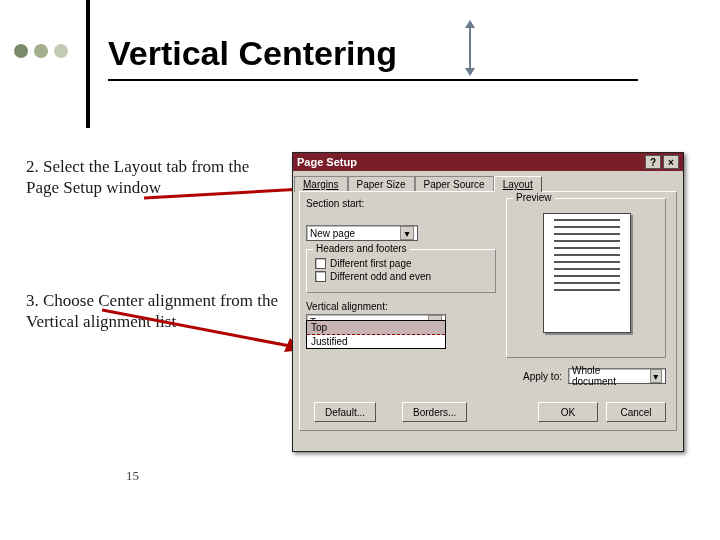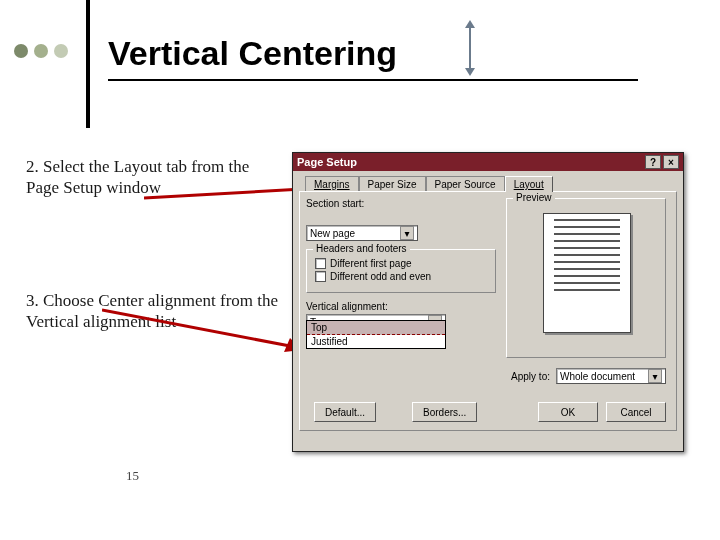--- a/index.html
+++ b/index.html
@@ -83,21 +83,21 @@
     padding: 0 4px;
     font-weight:bold;
     font-size:11px;
   }
   .titlebar .spacer{flex:1;}
   .tb-btn{
     width:16px;height:14px;background:#d4d0c8;border:1px solid #555;
     margin-left:2px;display:flex;align-items:center;justify-content:center;
     font-family:Arial;font-size:10px;color:#000;font-weight:bold;
   }
-  .tabs{ display:flex; padding: 4px 6px 0 12px; gap:0;}
+  .tabs{ display:flex; padding: 4px 6px 0 1px; gap:0;}
   .tab{
     padding:2px 8px; border:1px solid #888; border-bottom:none;
     background:#d4d0c8; font-size:10px; position:relative; top:1px;
   }
   .tab.active{ background:#d4d0c8; border-color:#fff #555 #d4d0c8 #fff; z-index:2;}
   .tabbody{
     margin:0 6px 6px 6px; height:240px;
     border:1px solid #888; border-top-color:#fff; border-left-color:#fff;
     background:#d4d0c8; position:relative;
     padding:6px;
@@ -134,38 +134,38 @@
   .dropdown-list div:first-child{background:#c7b3b3;}
   .dropdown-list div:last-child{border-bottom:none;}
   .btn{
     height:20px; padding:0 10px; background:#d4d0c8;
     border:1px solid #555; border-top-color:#fff; border-left-color:#fff;
     font-size:10px; display:inline-flex;align-items:center;justify-content:center;
   }
   .footer-btns{
     position:absolute;right:10px;bottom:8px;display:flex;gap:8px;
   }
-  .left-btns{position:absolute;left:14px;bottom:8px;display:flex;gap:10px;}
+  .left-btns{position:absolute;left:14px;bottom:8px;display:flex;}
   .preview-box{
     position:absolute; right:10px; top:6px; width:160px; height:160px;
     border:1px solid #888;border-top-color:#fff;border-left-color:#fff;
     background:#d4d0c8;
   }
   .preview-box .legend{
     position:absolute;top:-7px;left:6px;background:#d4d0c8;padding:0 3px;font-size:10px;
   }
   .preview-sheet{
     position:absolute; left:36px; top:14px; width:88px; height:120px;
     background:#fff; border:1px solid #444; box-shadow:2px 2px 0 #888;
   }
   .preview-sheet .line{height:2px;background:#555;margin:5px 10px;}
   .apply-row{
     position:absolute; right:10px; top:176px; display:flex; align-items:center; gap:6px;
   }
-  .apply-combo{width:110px;gap:12px;}
+  .apply-combo{width:98px;gap:12px;}
   .red-arrow{ position:absolute; pointer-events:none;}
   .ul{text-decoration:underline;}
 </style>
 </head>
 <body>
 
 <div class="slide-header">
   <div class="dots">
     <div class="dot"></div>
     <div class="dot"></div>

